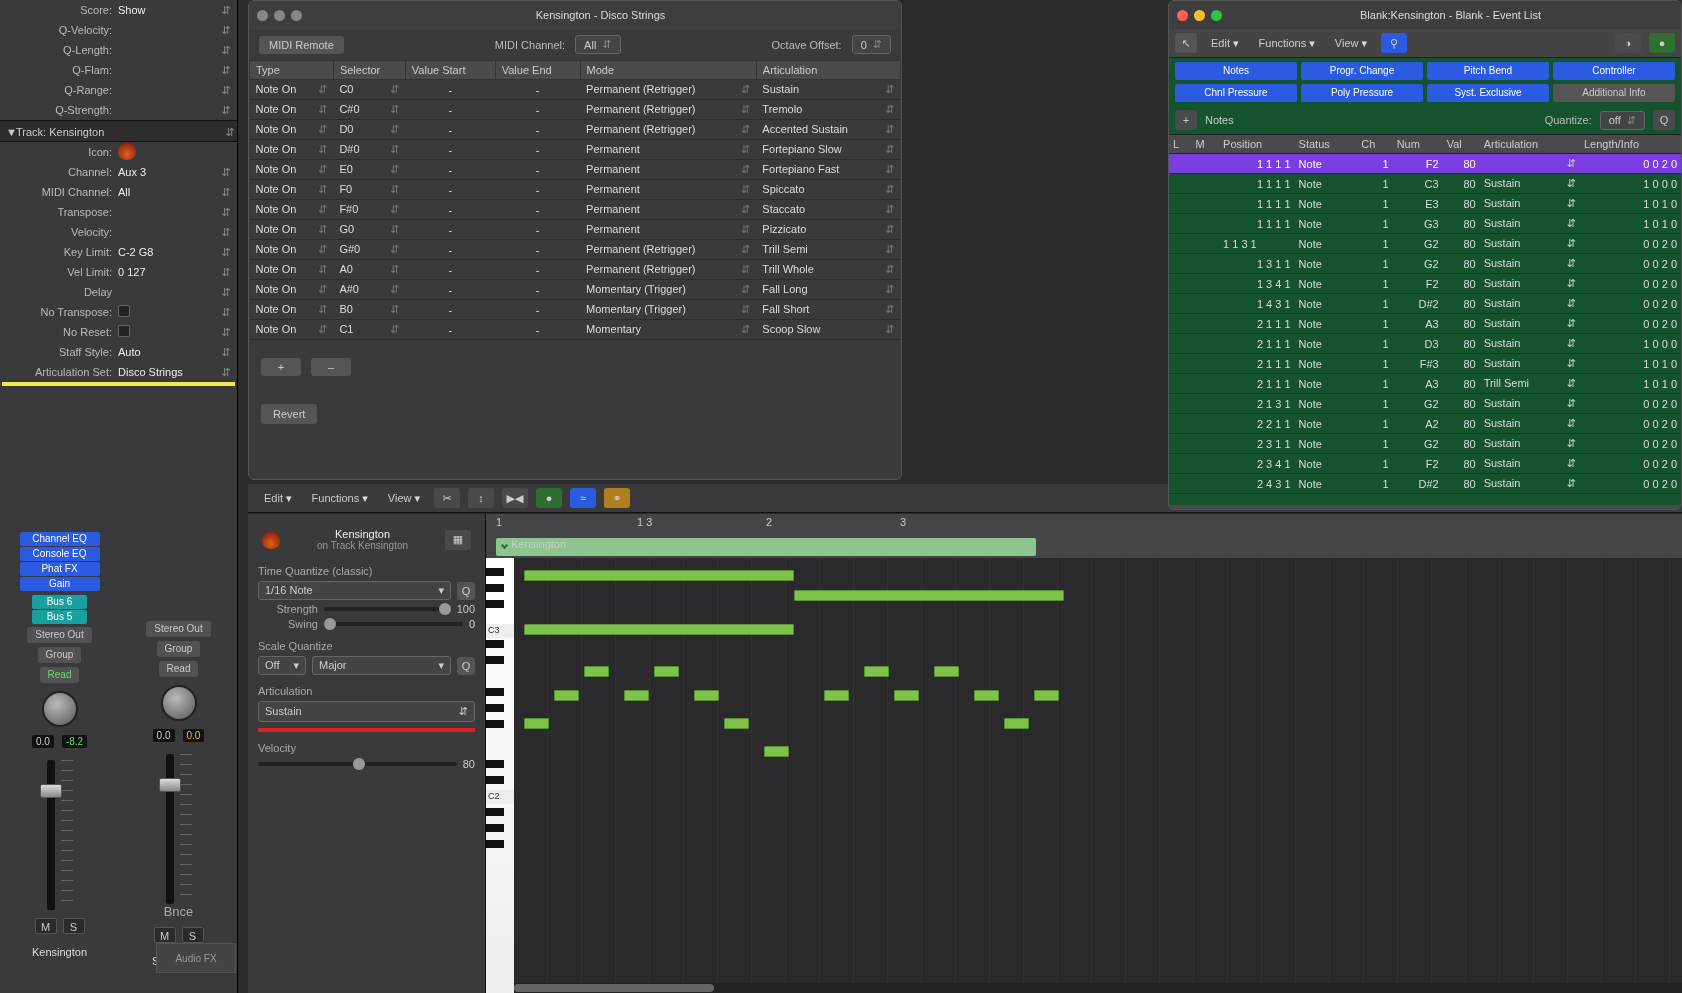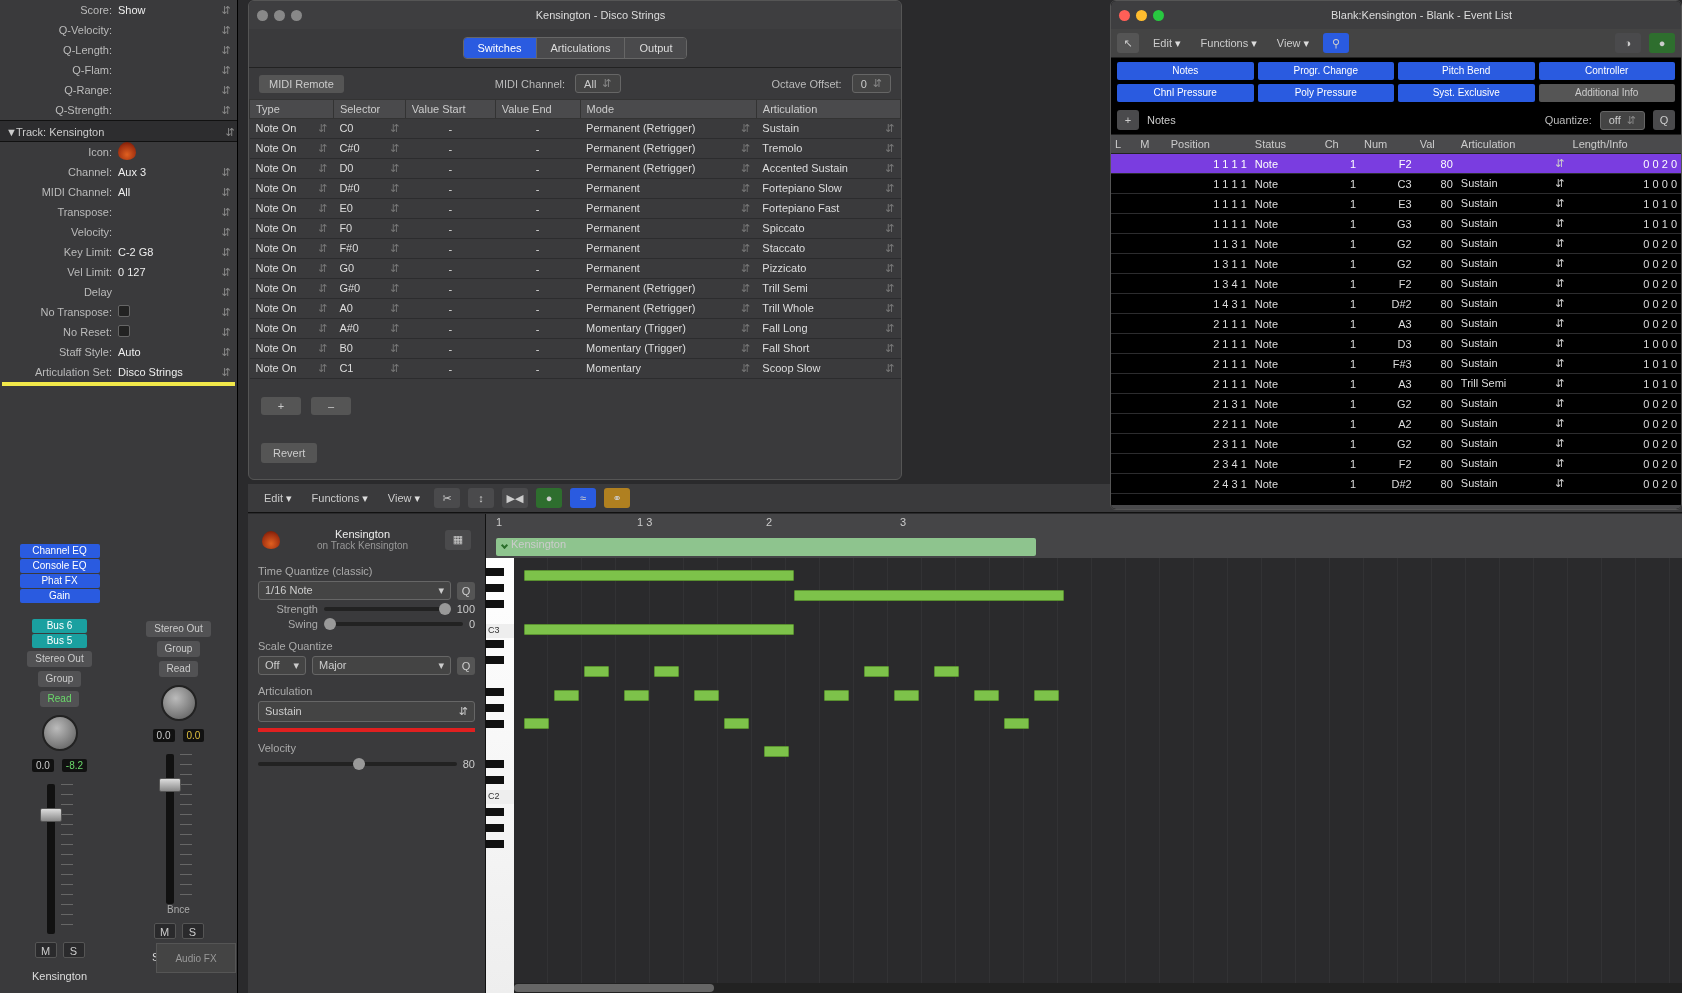--- a/index.html
+++ b/index.html
@@ -7,21 +7,21 @@
 
 .inspector{position:absolute;left:0;top:0;width:238px;height:993px;background:#3a3a3c;border-right:1px solid #000}
 .insp-row{display:flex;align-items:center;height:20px;padding:0 4px}
 .insp-lbl{width:114px;text-align:right;padding-right:6px;color:#bbb}
 .insp-val{flex:1;color:#eee}
 .arrows{width:14px;text-align:center;color:#888}
 .track-hdr{background:#2d2d2f;border-top:1px solid #111;border-bottom:1px solid #111;height:22px;line-height:22px;padding-left:6px}
 .track-hdr .chev{display:inline-block;width:10px;color:#ccc}
 .icon-flame{width:18px;height:18px;display:inline-block;background:radial-gradient(circle at 50% 70%,#e06020 0%,#a03010 60%,#601000 100%);border-radius:50% 50% 50% 50%/60% 60% 40% 40%}
 .yellow-bar{height:4px;background:#f2e84a;margin:0 2px}
-.fx-box{margin:14px 4px}
+.fx-box{margin:2px 4px}
 .fx-btn{display:block;width:80px;height:14px;line-height:14px;text-align:center;background:#2a5be0;color:#fff;font-size:10px;margin:1px 0;border-radius:2px}
 .fx-btn.teal{background:#1aa0a0;width:55px}
 .audio-fx{background:#444;border:1px solid #555;width:80px;height:30px;line-height:30px;text-align:center;font-size:10px;color:#999;position:absolute;left:156px;top:420px}
 .chan-strip{position:absolute;bottom:0;left:0;width:238px;height:470px;display:flex}
 .strip{width:119px;display:flex;flex-direction:column;align-items:center;padding-top:6px}
 .strip-pill{background:#525254;border-radius:3px;height:16px;line-height:16px;padding:0 8px;margin:2px 0;font-size:10px}
 .strip-pill.green{color:#6ada6a}
 .knob{width:36px;height:36px;border-radius:50%;background:radial-gradient(circle at 40% 35%,#bbb,#555);border:2px solid #222;margin:6px 0}
 .meter-box{display:flex;align-items:flex-end;gap:6px;height:150px;margin-top:10px}
 .fader{width:8px;height:150px;background:#111;border-radius:2px;position:relative}
@@ -89,21 +89,21 @@
 .region{position:absolute;left:10px;top:2px;width:540px;height:18px;background:#8ec48e;color:#123;padding-left:6px;border-radius:2px}
 .region .rgn-arrow{display:inline-block;transform:rotate(45deg);border:2px solid #2a6e2a;border-top:none;border-left:none;width:5px;height:5px;margin-right:4px}
 .piano-keys{position:absolute;left:0;top:44px;bottom:0;width:28px;background:linear-gradient(#fff,#eee);}
 .piano-keys .bk{position:absolute;left:0;width:18px;height:8px;background:#111}
 .grid-notes{position:absolute;left:28px;right:0;top:44px;bottom:10px;background:repeating-linear-gradient(90deg,#2a2a2c 0,#2a2a2c 33px,#323234 33px,#323234 34px),repeating-linear-gradient(#2a2a2c 0,#2a2a2c 15px,#222 15px,#222 16px)}
 .note{position:absolute;height:11px;background:#7dc24a;border:1px solid #5a9030;border-radius:1px}
 .key-lbl{position:absolute;left:0;width:28px;background:#eee;color:#333;padding-left:2px;height:14px;line-height:12px;font-size:9px}
 .scroll-h{position:absolute;left:28px;right:0;bottom:0;height:10px;background:#222}
 .scroll-h .sthumb{position:absolute;left:0;top:1px;height:8px;width:200px;background:#666;border-radius:4px}
 
-.evt-win{position:absolute;right:0;top:0;width:572px;height:510px;background:#000000;border:1px solid #555;border-radius:6px;overflow:hidden}
+.evt-win{position:absolute;right:0;top:0;width:514px;height:510px;background:#14532d;border:1px solid #555;border-radius:6px;overflow:hidden}
 .filt-row{display:flex;flex-wrap:wrap;gap:4px;padding:4px 6px}
 .filt-btn{flex:1;min-width:110px;height:18px;line-height:18px;text-align:center;background:#2a5be0;color:#fff;border-radius:2px;font-size:10px}
 .filt-btn.gr{background:#555;color:#ccc}
 .evt-ctl{display:flex;align-items:center;gap:8px;padding:4px 6px;border-bottom:1px solid #222}
 .plus-box{width:22px;height:20px;background:#4a4a4c;border-radius:3px;text-align:center;line-height:20px}
 .evt-table-wrap{height:370px;overflow-y:auto}
 .evt-table{width:100%;border-collapse:collapse}
 .evt-table th{background:#4a4a4c;padding:3px 4px;text-align:left;font-weight:normal;color:#ccc;border-bottom:1px solid #222}
 .evt-table td{padding:3px 4px;border-bottom:1px solid #2c2c2e;color:#ddd}
 .evt-table tr.sel td{background:#7a3de0;color:#fff}
@@ -256,42 +256,37 @@
       <div style="display:flex;gap:4px">
           <span class="lednum">0.0</span>
           <span class="lednum yel">0.0</span>
         </div>
       <div class="meter-box">
         <div class="fader">
             <div class="fader-cap" style="top:24px"></div>
           </div>
         <div class="scale"></div>
       </div>
-      <div style="font-size:10px;color:#aaa">Bnce</div>
+      <div style="font-size:13px;color:#aaa">Bnce</div>
       <div class="ms-row">
           <div class="ms-btn">M</div>
           <div class="ms-btn">S</div>
         </div>
       <div class="strip-name">Stereo Out</div>
     </div>
   </div>
 </div>
 
 <div class="art-win">
   <div class="traffic">
     <span class="dot"></span>
     <span class="dot"></span>
     <span class="dot"></span>
     <div class="win-title">Kensington - Disco Strings</div>
   </div>
-  <div class="seg-wrap"><div class="segctl" id="art-tabs">
-        <div class="on">Switches</div>
-        <div>Articulations</div>
-        <div>Output</div>
-      </div></div>
   <div class="sw-ctl-row">
     <span class="pill-btn">MIDI Remote</span>
     <span style="flex:1"></span>
     <span class="lbl">MIDI Channel:</span>
     <span class="sel-box">
         <span>All</span>
         <span class="ar">⇵</span>
       </span>
     <span style="flex:1"></span>
     <span class="lbl">Octave Offset:</span>
@@ -653,21 +648,21 @@
             <td>Note</td>
             <td style="text-align:right">1</td>
             <td style="text-align:right">G3</td>
             <td style="text-align:right">80</td>
             <td>Sustain <span class="ar" style="float:right">⇵</span></td>
             <td style="text-align:right">1 0 1 0</td>
           </tr>
           <tr>
             <td></td>
             <td></td>
-            <td style="text-align:right">1 1 3 1</td>
+            <td style="text-align:left">1 1 3 1</td>
             <td>Note</td>
             <td style="text-align:right">1</td>
             <td style="text-align:right">G2</td>
             <td style="text-align:right">80</td>
             <td>Sustain <span class="ar" style="float:right">⇵</span></td>
             <td style="text-align:right">0 0 2 0</td>
           </tr>
           <tr>
             <td></td>
             <td></td>

